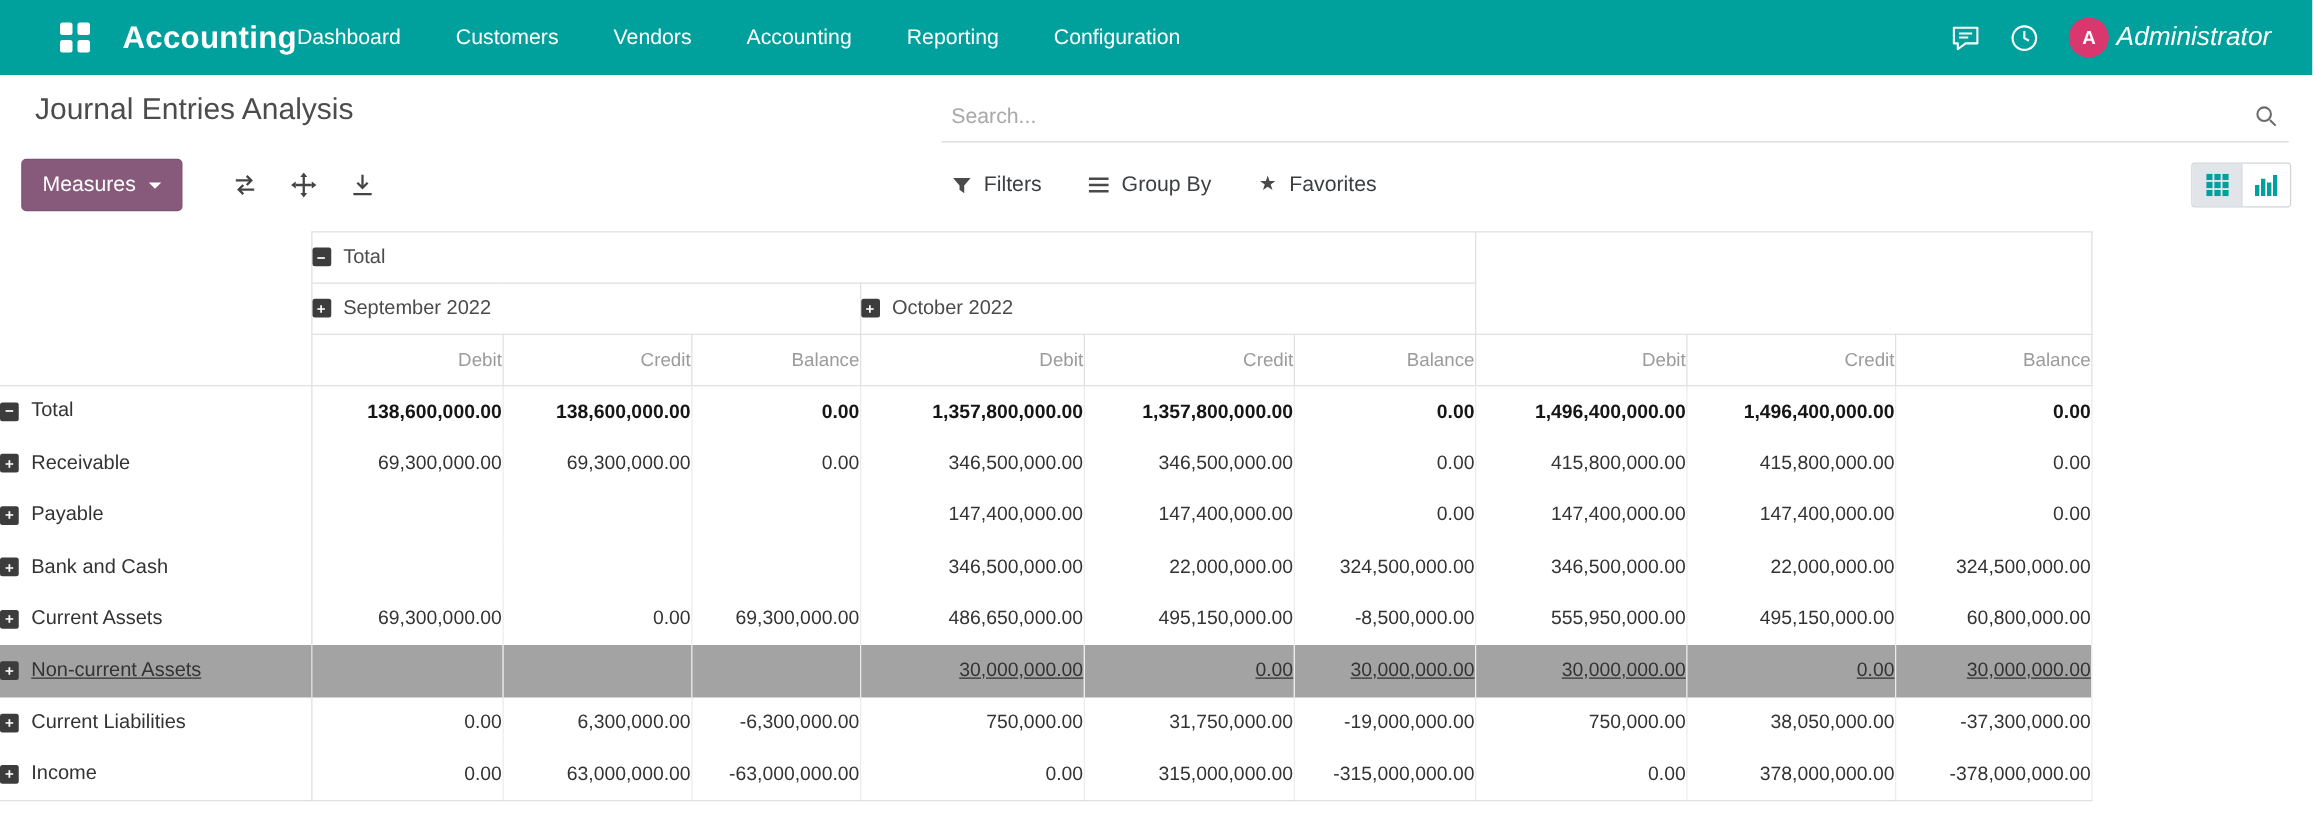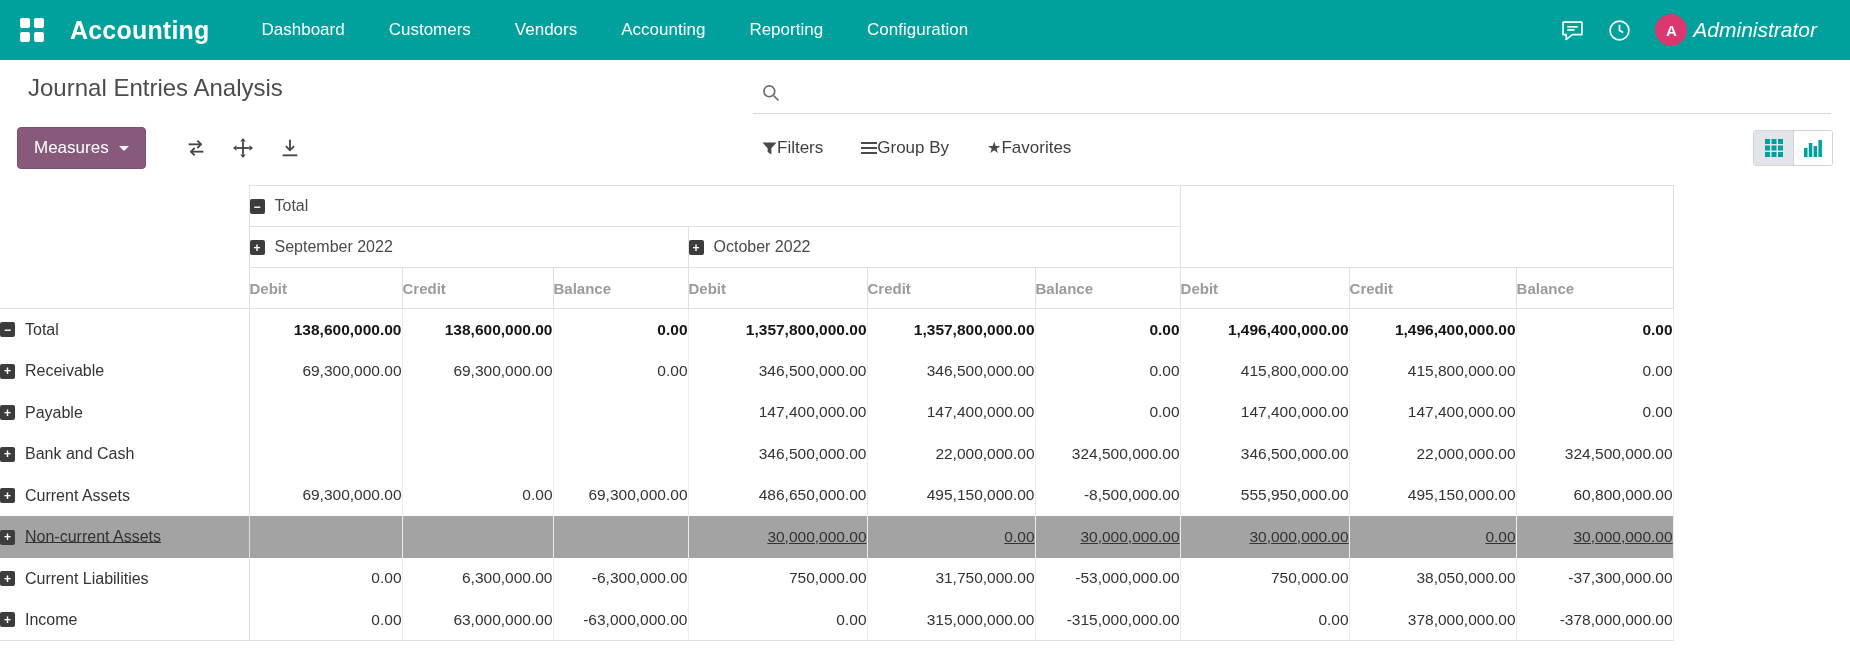--- a/index.html
+++ b/index.html
@@ -1,26 +1,26 @@
 <!DOCTYPE html>
 <html><head>
 <meta charset="utf-8">
 <style>
   * { box-sizing: border-box; margin: 0; padding: 0; }
   html,body { width:1850px; height:651px; overflow:hidden; background:#fff;
               font-family:"Liberation Sans", sans-serif; }
   body { position:relative; }
 
   
-  .topbar { height:60px; background:#00A09D; display:flex; align-items:center; color:#fff; }
+  .topbar { height:60px; background:#00A09D; display:flex; align-items:center; color:#fff;padding-left:28px; }
   .apps-btn { padding:0 0 0 20px; display:flex; align-items:center; cursor:pointer; }
   .apps-icon { width:24px; height:24px; display:grid; grid-template-columns:10px 10px; grid-template-rows:10px 10px; gap:4px; }
   .apps-icon i { background:#fff; border-radius:2px; display:block; }
   .brand { font-size:25px; font-weight:600; margin-left:26px; letter-spacing:.2px; cursor:pointer; }
-  .nav-menu { display:flex; margin-left:52px; gap:44px; }
+  .nav-menu { display:flex; gap:44px; }
   .nav-item { font-size:17px; color:#fff; text-decoration:none; cursor:pointer; }
   .top-right { margin-left:auto; display:flex; align-items:center; gap:24px; padding-right:33px; }
   .icon-btn { display:flex; align-items:center; cursor:pointer; background:none; border:none; }
   .avatar { width:32px; height:32px; border-radius:50%; background:#d9376e; color:#fff;
             display:flex; align-items:center; justify-content:center; font-size:15px; font-weight:700; }
   .username { font-size:21px; color:#fff; margin-left:-8px;font-style:italic; }
   .user-wrap { display:flex; align-items:center; gap:14px; cursor:pointer; }
 
   
   .page-title { position:absolute; left:28px; top:74px; font-size:24px; color:#4c4c4c; }
@@ -35,43 +35,43 @@
                   border:1px solid #7c5270; border-radius:4px; font-size:17px; padding:0 16px;
                   display:flex; align-items:center; gap:10px; cursor:pointer; font-family:"Liberation Sans",sans-serif; }
   .caret { width:0; height:0; border-left:5px solid transparent; border-right:5px solid transparent; border-top:5px solid #fff; }
 
   .pivot-tools { position:absolute; left:176px; top:127px; height:42px; display:flex; align-items:center; gap:7px; }
   .tool-btn { width:40px; height:42px; display:flex; align-items:center; justify-content:center;
               background:none; border:none; cursor:pointer; }
 
   .search-filters { position:absolute; left:762px; top:127px; height:42px; display:flex; align-items:center;
                     gap:38px; font-size:17px; color:#3c3f42; }
-  .sf-item { display:flex; align-items:center; cursor:pointer; }
+  .sf-item { display:flex; align-items:center; gap:10px; cursor:pointer; }
   .star-glyph { font-size:16px; color:#4a4a4a; line-height:1; }
 
   .view-switcher { position:absolute; left:1753px; top:130px; display:flex;
                    border:1px solid #cfd4d9; border-radius:3px; overflow:hidden; }
   .vs-btn { width:39px; height:34px; display:flex; align-items:center; justify-content:center;
             background:#fff; border:none; cursor:pointer; }
   .vs-btn + .vs-btn { border-left:1px solid #cfd4d9; }
   .vs-btn.active { background:#e1e5e9; }
 
   
   table.pivot { position:absolute; left:0; top:185px; width:1673px; border-collapse:collapse;
                 table-layout:fixed; font-size:15.5px; color:#333; }
   .pivot th, .pivot td { padding:0; }
   .pivot thead th { height:41px; }
   .pivot tbody td { height:41.5px; }
 
   .corner { border:none; border-right:1px solid #e0e0e0; border-bottom:1px solid #e0e0e0; background:#fff; }
   .hgroup { border:1px solid #e0e0e0; text-align:left; font-weight:400; font-size:16px;
             color:#4a4a4a; padding-left:10px; cursor:pointer; }
   .hblank { border:1px solid #e0e0e0; }
-  .hmeasure { border:1px solid #e0e0e0; font-weight:700; font-size:15px; color:#9b9b9b;
-              text-align:left; cursor:pointer; }
+  .hmeasure { border:1px solid #e0e0e0; font-weight:400; font-size:15px; color:#9b9b9b;
+              text-align:right; cursor:pointer; }
 
   .rowlabel { border-right:1px solid #e0e0e0; cursor:pointer; white-space:nowrap; overflow:hidden; }
   .rowlabel .lbl { font-size:16px; color:#333; vertical-align:middle; }
   .ind0 { padding-left:12px; }
   .ind1 { padding-left:50px;margin-left:24px; }
   .sq { display:inline-flex; align-items:center; justify-content:center; width:15px; height:15px;
         border-radius:2px; background:#3c3c3c; color:#fff; font-size:12px; font-weight:700;
         margin-right:10px; vertical-align:middle; line-height:1; }
   .val { border-left:1px solid #ececec; border-right:1px solid #ececec; text-align:right;
          padding-right:12px; cursor:pointer; }
@@ -117,20 +117,21 @@
     <div class="user-wrap">
       <div class="avatar">A</div>
       <span class="username">Administrator</span>
     </div>
   </div>
 </header>
 
 <div class="page-title">Journal Entries Analysis</div>
 
 <div class="search-wrap">
+  <input placeholder="Search..." style="">
   <button class="search-icon-btn">
     <svg width="20" height="20" viewBox="0 0 24 24" fill="none" stroke="#6b6b6b" stroke-width="2">
       <circle cx="10" cy="10" r="6.5"></circle>
       <line x1="15.5" y1="15.5" x2="21" y2="21"></line>
     </svg>
   </button>
 </div>
 
 <button class="measures-btn">
   <span>Measures</span>
@@ -318,21 +319,21 @@
         <td class="val">0.00</td>
         <td class="val">30,000,000.00</td>
       </tr>
       <tr>
         <td class="rowlabel ind1"><span class="sq">+</span><span class="lbl">Current Liabilities</span></td>
         <td class="val">0.00</td>
         <td class="val">6,300,000.00</td>
         <td class="val">-6,300,000.00</td>
         <td class="val">750,000.00</td>
         <td class="val">31,750,000.00</td>
-        <td class="val">-53,000,000.00</td>
+        <td class="val">-19,000,000.00</td>
         <td class="val">750,000.00</td>
         <td class="val">38,050,000.00</td>
         <td class="val">-37,300,000.00</td>
       </tr>
       <tr>
         <td class="rowlabel ind1"><span class="sq">+</span><span class="lbl">Income</span></td>
         <td class="val">0.00</td>
         <td class="val">63,000,000.00</td>
         <td class="val">-63,000,000.00</td>
         <td class="val">0.00</td>

